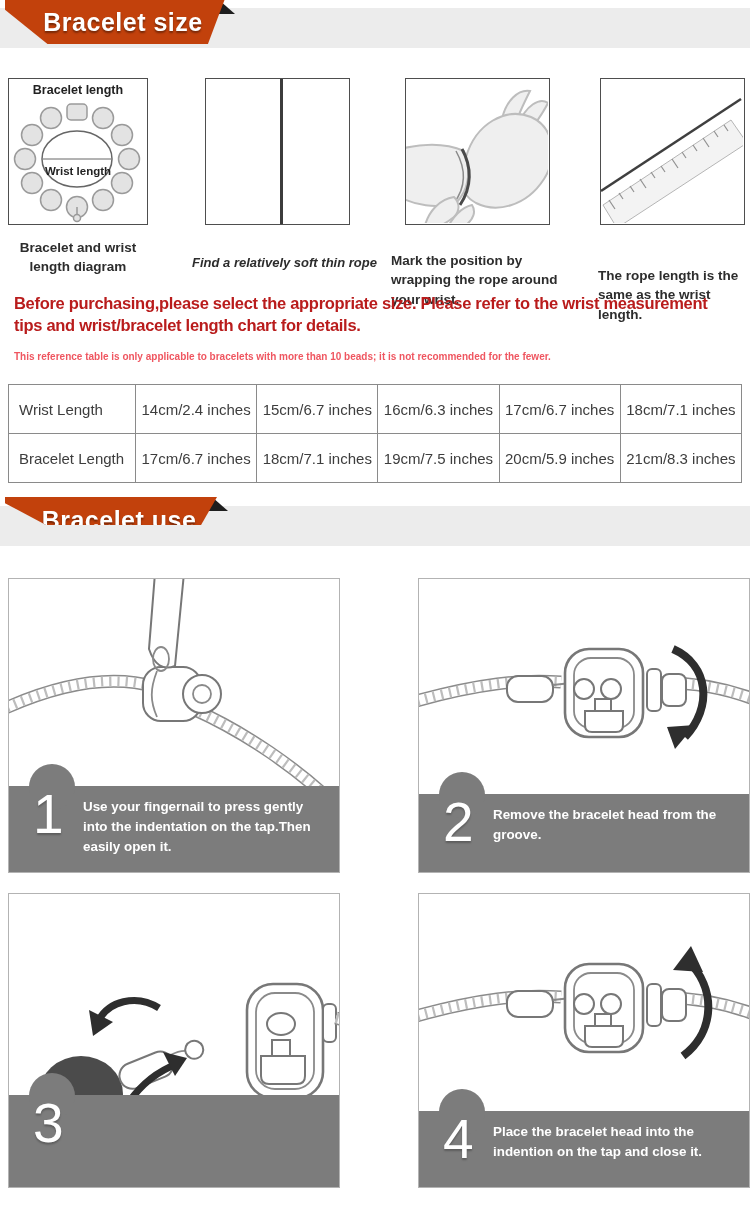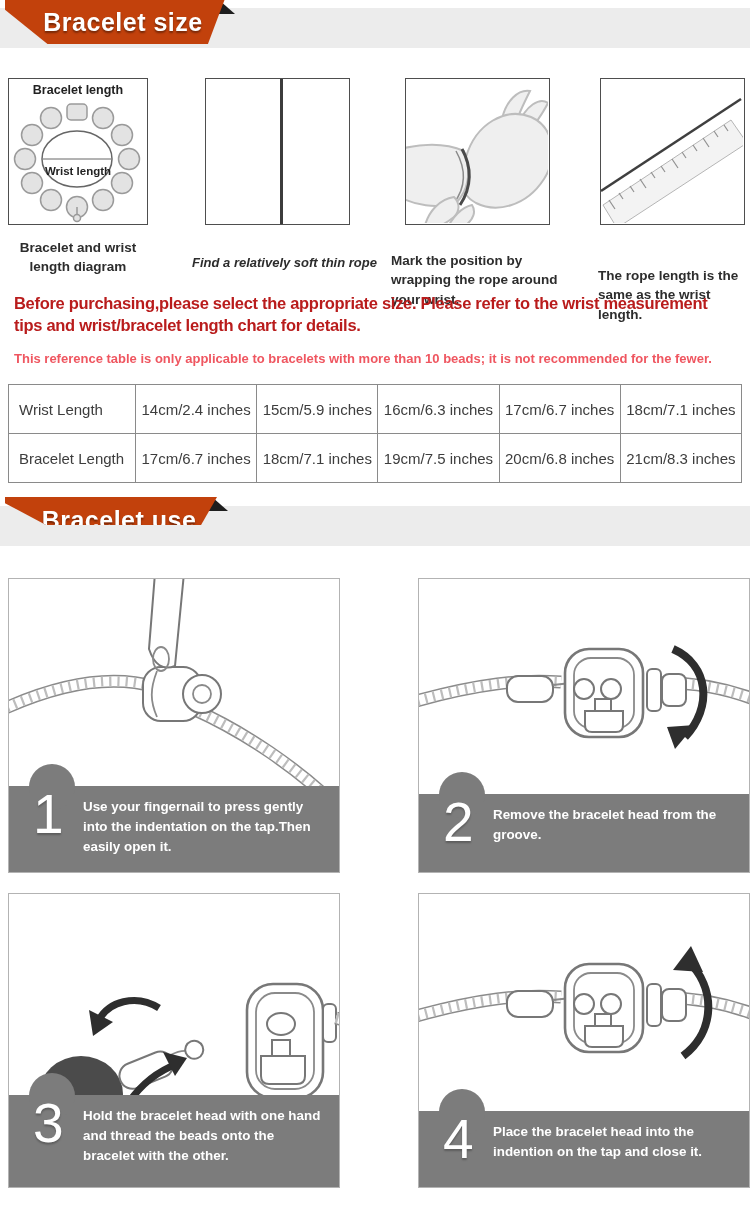--- a/index.html
+++ b/index.html
@@ -32,21 +32,21 @@
   .cap{position:absolute;font-size:13.5px;font-weight:bold;color:#2d2d2d;line-height:1.45;}
   .cap1{left:2px;top:224px;width:152px;text-align:center;}
   .cap2{left:192px;top:241px;width:185px;font-size:13px;white-space:nowrap;font-style:italic;}
   .cap3{left:391px;top:237px;width:168px;}
   .cap4{left:598px;top:252px;width:152px;}
 
   
   .intro{position:absolute;left:14px;top:292px;width:724px;margin:0;
          font-size:16.5px;line-height:1.35;font-weight:bold;color:#b91c1c;letter-spacing:-0.3px;}
   .warning{position:absolute;left:14px;top:351px;margin:0;white-space:nowrap;
-           font-size:13px;font-weight:bold;color:#ef5660;}
+           font-size:10px;font-weight:bold;color:#ef5660;}
 
   
   .sizetable{position:absolute;left:8px;top:384px;width:734px;border-collapse:collapse;table-layout:fixed;}
   .sizetable td{border:1px solid #8a8a8a;height:48px;font-size:15px;color:#3d3d3d;
                 text-align:center;padding:0 2px;background:#fff;}
   .sizetable td.rowhead{text-align:left;padding-left:10px;width:114px;}
 
   
   .panel{position:absolute;width:332px;height:295px;background:#fff;border:1px solid #b3b3b3;box-sizing:border-box;}
   .p1{left:8px;top:578px;} .p2{left:418px;top:578px;}
@@ -149,31 +149,31 @@
   <p class="cap cap4">The rope length is the same as the wrist length.</p>
 
   <p class="intro">Before purchasing,please select the appropriate size. Please refer to the wrist measurement tips and wrist/bracelet length chart for details.</p>
   <p class="warning">This reference table is only applicable to bracelets with more than 10 beads; it is not recommended for the fewer.</p>
 
   <table class="sizetable">
     <tbody>
         <tr>
       <td class="rowhead">Wrist Length</td>
       <td>14cm/2.4 inches</td>
-      <td>15cm/5.9 inches</td>
+      <td>15cm/6.7 inches</td>
       <td>16cm/6.3 inches</td>
       <td>17cm/6.7 inches</td>
       <td>18cm/7.1 inches</td>
     </tr>
     <tr>
       <td class="rowhead">Bracelet Length</td>
       <td>17cm/6.7 inches</td>
       <td>18cm/7.1 inches</td>
       <td>19cm/7.5 inches</td>
-      <td>20cm/6.8 inches</td>
+      <td>20cm/5.9 inches</td>
       <td>21cm/8.3 inches</td>
     </tr>
   </tbody>
     </table>
 
   <div class="band band2"></div>
   <div class="fold fold2"></div>
   <div class="ribbon ribbon2">
     <span>Bracelet use</span>
   </div>
@@ -249,21 +249,20 @@
       <rect class="ln" x="263" y="146" width="18" height="16"></rect>
       <path class="ln" d="M 252 162 h 44 v 20 q 0 8 -8 8 h -28 q -8 0 -8 -8 Z"></path>
       <rect class="ln" x="314" y="110" width="13" height="38" rx="5"></rect>
       <path class="t-out" d="M 327 124 C 342 128 352 132 360 140"></path>
       <path class="t-fill" d="M 327 124 C 342 128 352 132 360 140"></path>
       <path class="t-hatch" d="M 327 124 C 342 128 352 132 360 140"></path>
     </svg>
     <div class="bar bar-p3">
       <div class="bump"></div>
       <span class="stepnum">3</span>
-      <p class="bartext">Hold the bracelet head with one hand and thread the beads onto the bracelet with the other.</p>
     </div>
   </div>
 
   <div class="panel p4">
     <svg class="art" width="330" height="209" viewBox="0 0 330 209">
       <path class="t-out" d="M -10 124 C 60 104 105 100 142 103"></path>
       <path class="t-fill" d="M -10 124 C 60 104 105 100 142 103"></path>
       <path class="t-hatch" d="M -10 124 C 60 104 105 100 142 103"></path>
       <path class="t-out" d="M 232 104 C 272 102 310 110 340 122"></path>
       <path class="t-fill" d="M 232 104 C 272 102 310 110 340 122"></path>

